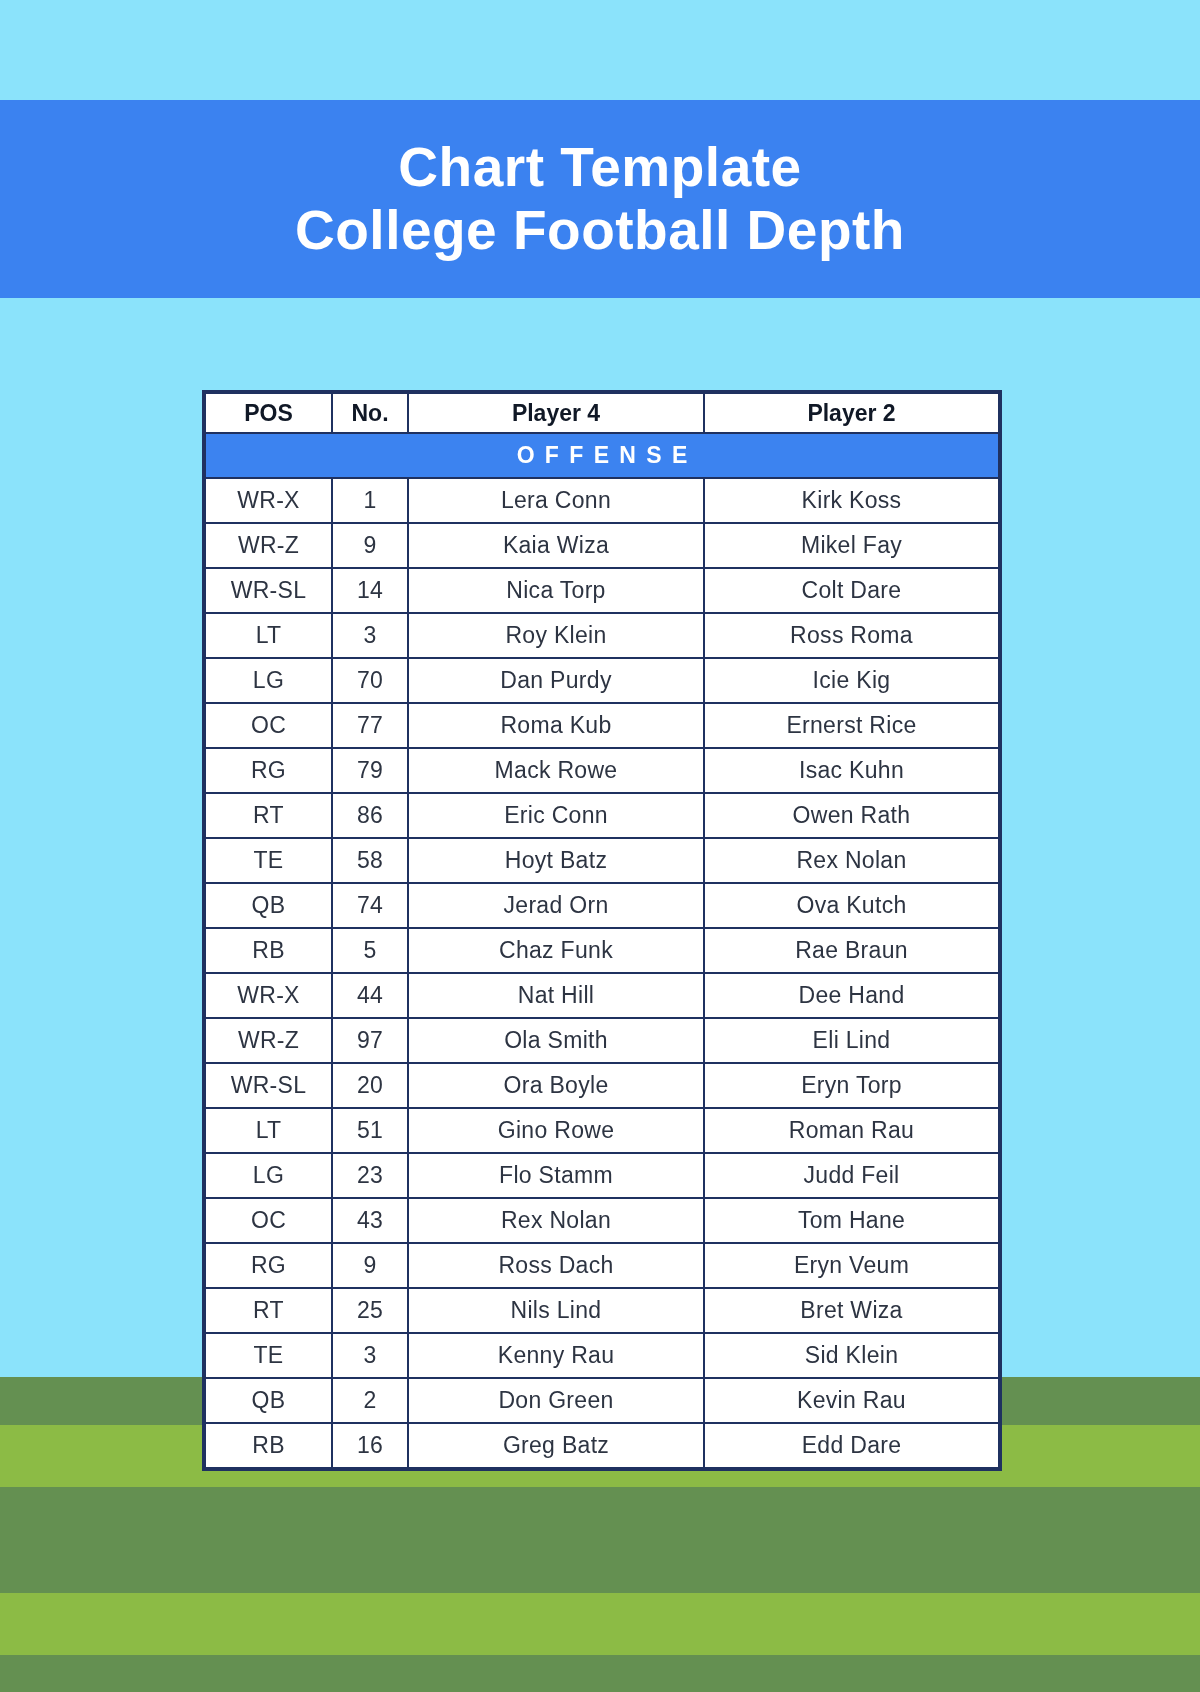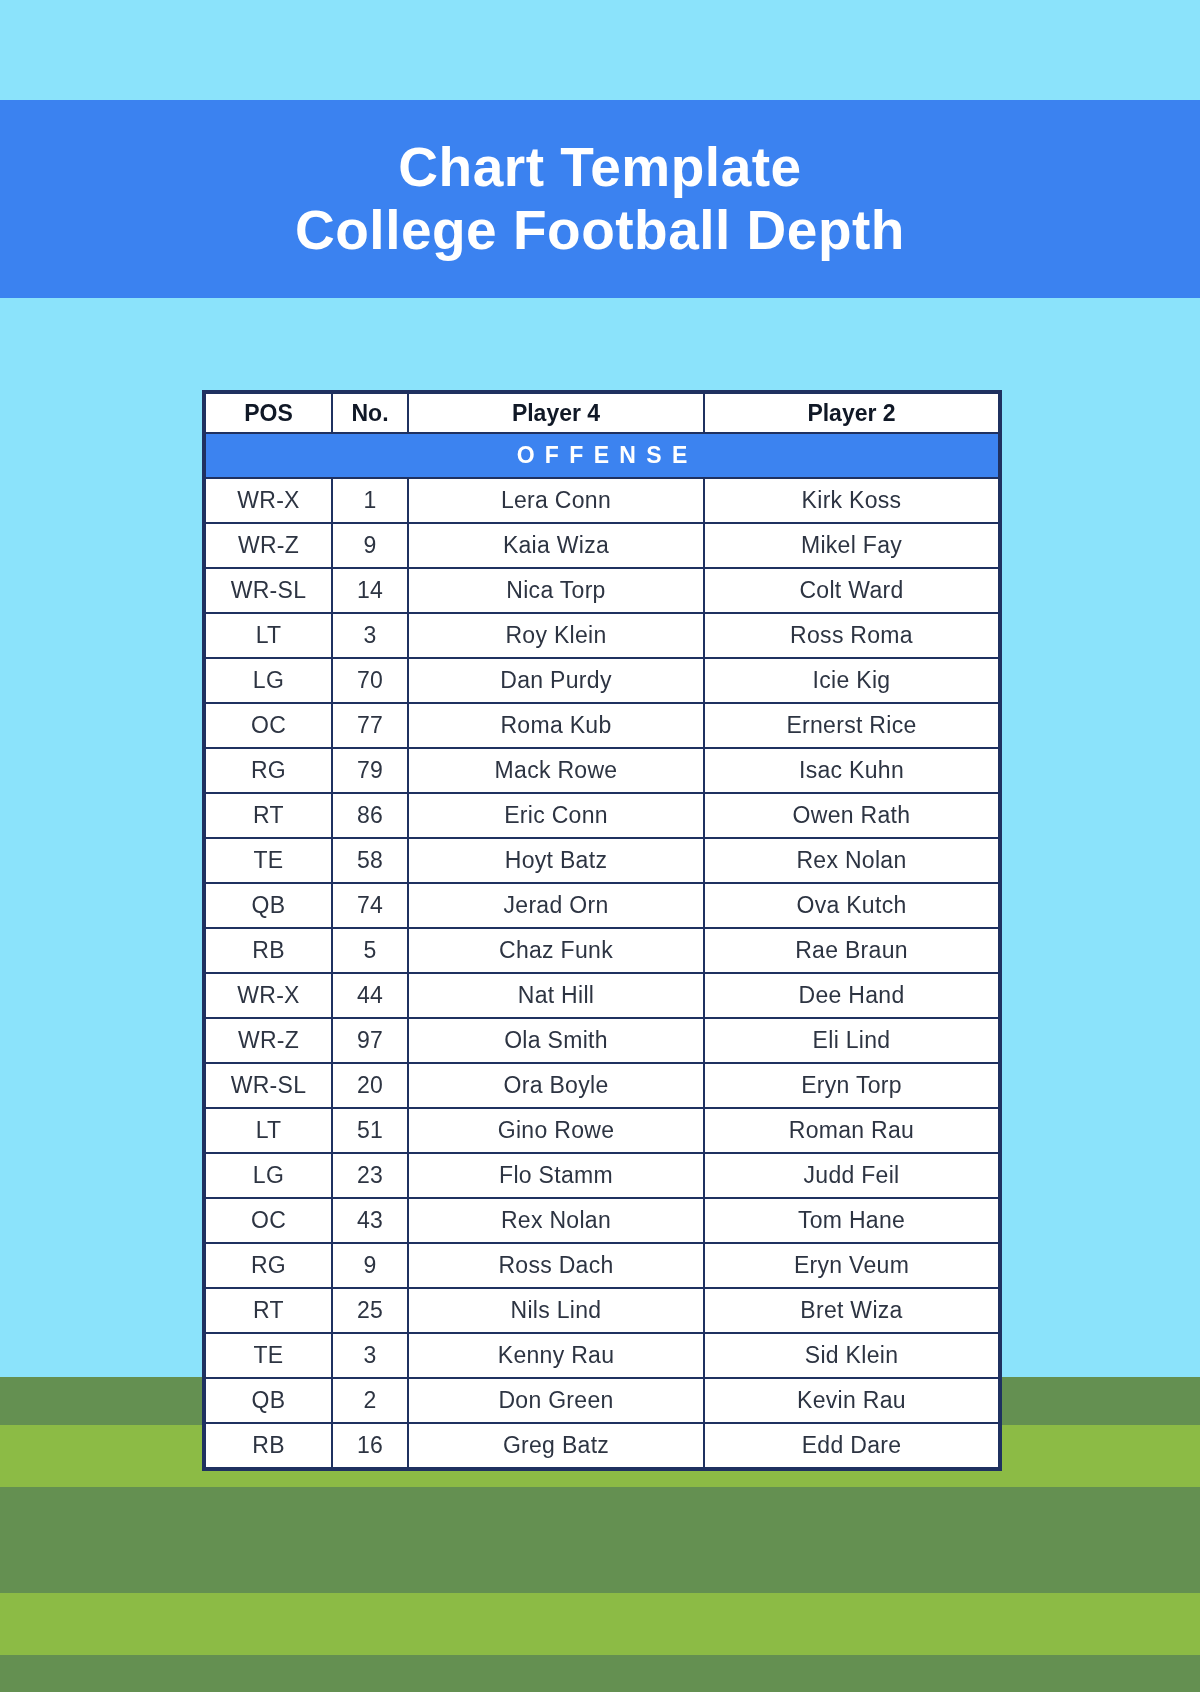--- a/index.html
+++ b/index.html
@@ -98,21 +98,21 @@
           <tr class="data-row">
             <td>WR-Z</td>
             <td>9</td>
             <td>Kaia Wiza</td>
             <td>Mikel Fay</td>
           </tr>
           <tr class="data-row">
             <td>WR-SL</td>
             <td>14</td>
             <td>Nica Torp</td>
-            <td>Colt Ward</td>
+            <td>Colt Dare</td>
           </tr>
           <tr class="data-row">
             <td>LT</td>
             <td>3</td>
             <td>Roy Klein</td>
             <td>Ross Roma</td>
           </tr>
           <tr class="data-row">
             <td>LG</td>
             <td>70</td>

